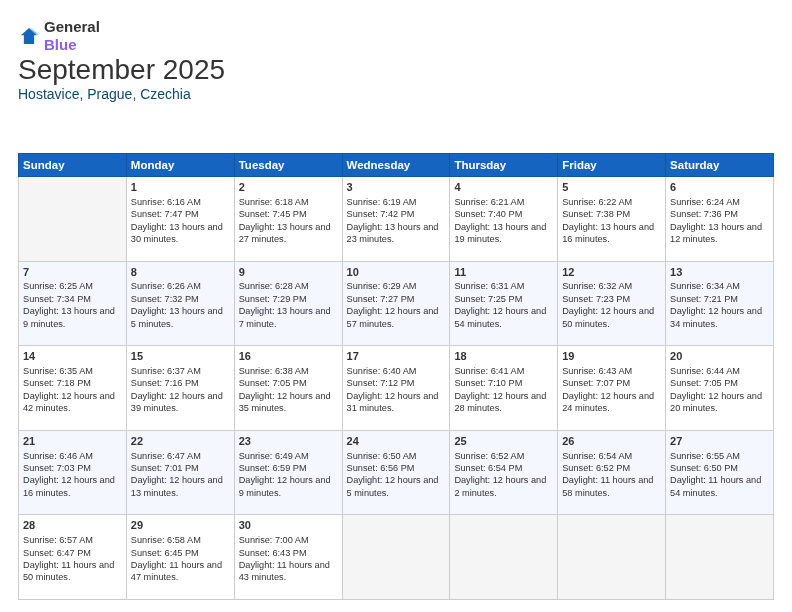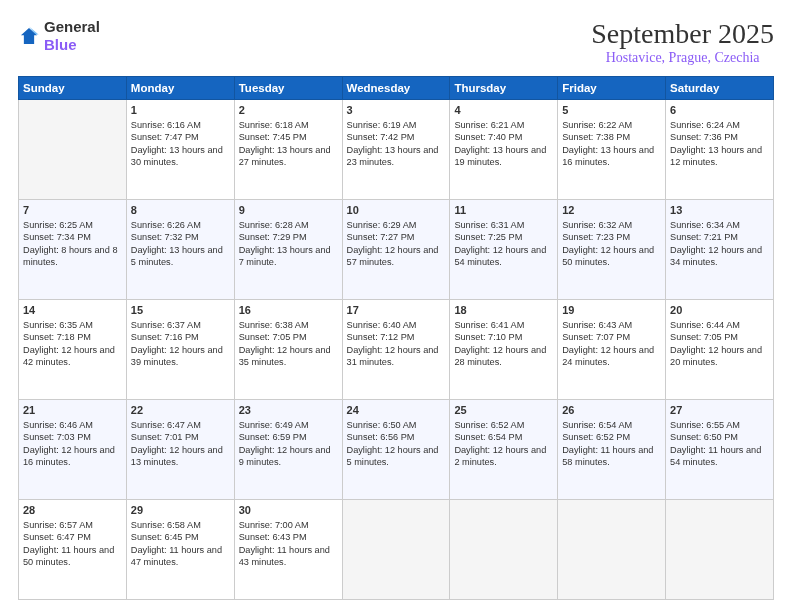--- a/index.html
+++ b/index.html
@@ -15,56 +15,57 @@
       height: 612px;
       padding: 18px 18px 12px 18px;
       display: flex;
       flex-direction: column;
     }
     .header {
       display: flex;
       justify-content: space-between;
       align-items: flex-start;
       margin-bottom: 10px;
+      flex-direction: column;
     }
     .logo {
       display: flex;
       align-items: center;
       gap: 4px;
     }
     .logo-text {
       font-size: 15px;
       font-weight: bold;
       line-height: 1.2;
     }
     .logo-general { color: #333; }
     .logo-blue { color: #8b5cf6; }
     .logo-icon {
       width: 22px;
       height: 22px;
     }
     .title-block {
-      text-align: center;
-      font-family: Liberation Serif, serif;
+      text-align: left;
     }
     .month-title {
       font-size: 28px;
       color: #333;
       font-weight: normal;
     }
     .location {
       font-size: 14px;
-      color: #8b5cf6;
+      color: #0c4a6e;
     }
     .calendar {
       flex: 1;
       border: 1px solid #ccc;
       border-collapse: collapse;
       width: 100%;
       table-layout: fixed;
+      margin-top: 41px;
     }
     .calendar th {
       background: #1565c0;
       color: #fff;
       font-size: 11.5px;
       padding: 5px 4px;
       text-align: left;
       border: 1px solid #1255a0;
       font-weight: bold;
     }
@@ -166,21 +167,21 @@
             <div>Sunrise: 6:24 AM</div>
             <div>Sunset: 7:36 PM</div>
             <div>Daylight: 13 hours and 12 minutes.</div>
           </td>
         </tr>
         <tr>
           <td>
             <span class="day-number">7</span>
             <div>Sunrise: 6:25 AM</div>
             <div>Sunset: 7:34 PM</div>
-            <div>Daylight: 8 hours and 8 minutes.</div>
+            <div>Daylight: 13 hours and 9 minutes.</div>
           </td>
           <td>
             <span class="day-number">8</span>
             <div>Sunrise: 6:26 AM</div>
             <div>Sunset: 7:32 PM</div>
             <div>Daylight: 13 hours and 5 minutes.</div>
           </td>
           <td>
             <span class="day-number">9</span>
             <div>Sunrise: 6:28 AM</div>

